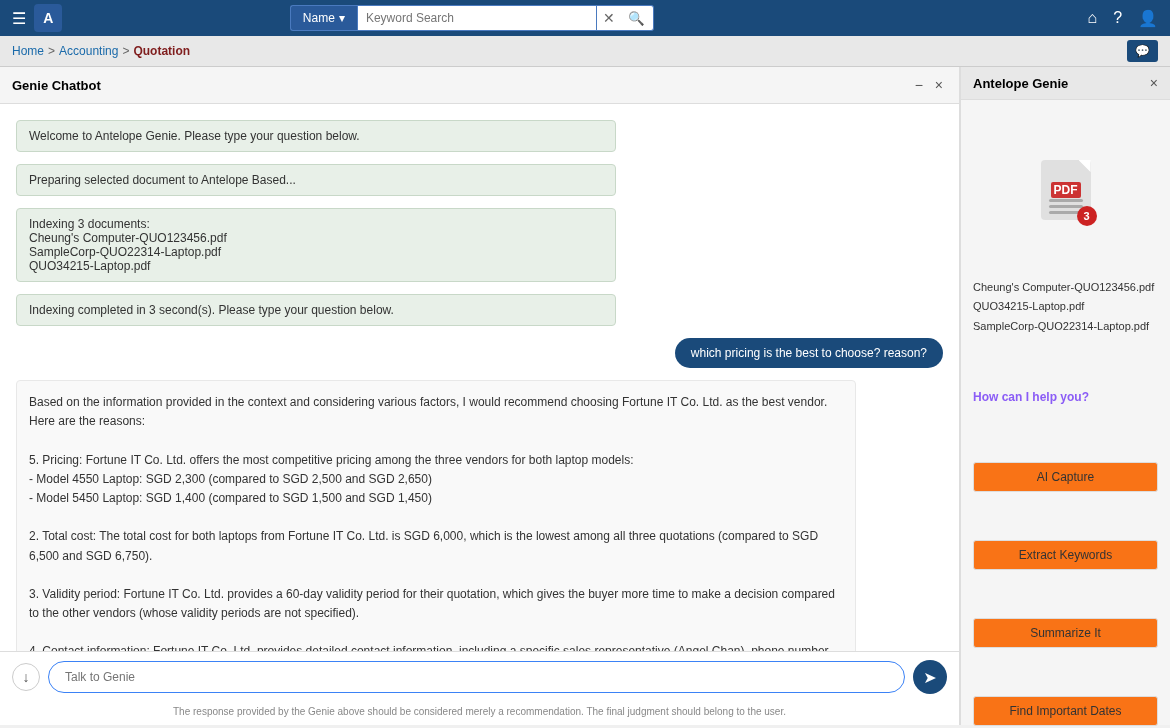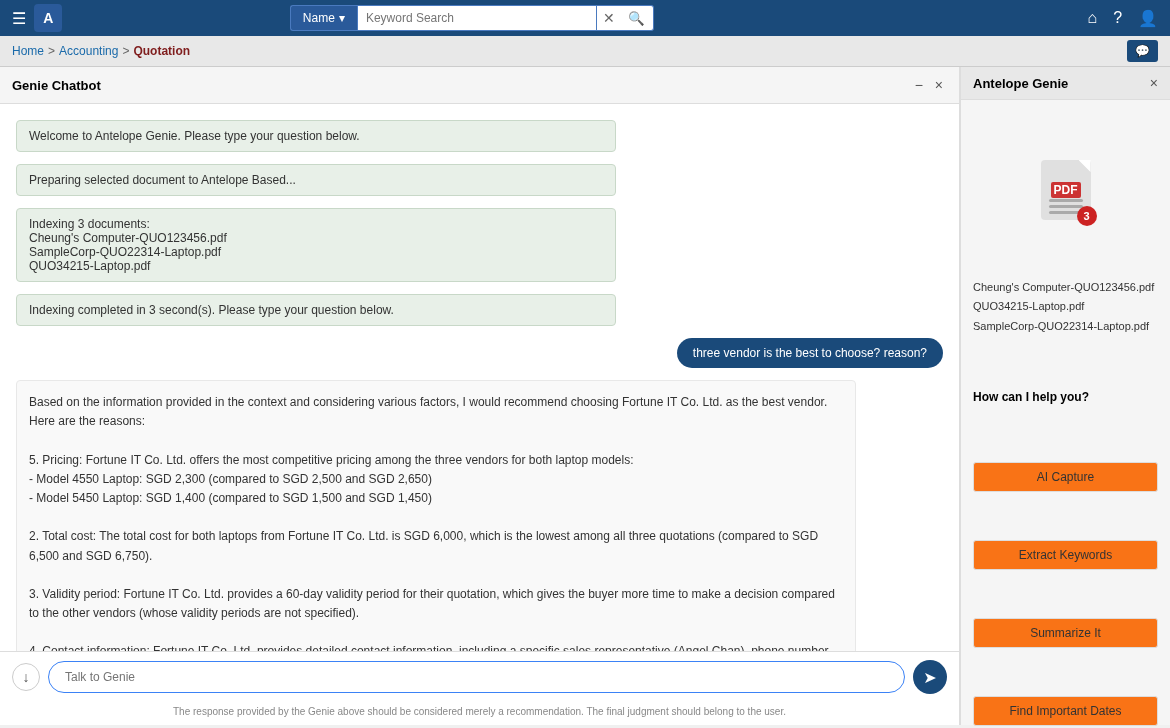--- a/index.html
+++ b/index.html
@@ -330,21 +330,21 @@
       display: flex;
       flex-direction: column;
       gap: 4px;
     }
     .genie-file-item { line-height: 1.4; }
 
     .genie-help-text {
       padding: 12px;
       font-size: 12px;
       font-weight: bold;
-      color: #000000;
+      color: #8b5cf6;
     }
 
     .genie-action-btn {
       margin: 2px 12px;
       background: #f97316;
       border: 1px solid #ddd;
       border-radius: 3px;
       padding: 7px 12px;
       font-size: 12px;
       text-align: center;
@@ -428,21 +428,21 @@
         <div>Cheung's Computer-QUO123456.pdf</div>
         <div>SampleCorp-QUO22314-Laptop.pdf</div>
         <div>QUO34215-Laptop.pdf</div>
       </div>
 
       <div class="msg-system">
         <span>Indexing completed in 3 second(s). Please type your question below.</span>
       </div>
 
       <div class="msg-user">
-        <span>three vendor is the best to choose? reason?</span>
+        <span>which pricing is the best to choose? reason?</span>
       </div>
 
       <div class="msg-ai">
         <p>Based on the information provided in the context and considering various factors, I would recommend choosing Fortune IT Co. Ltd. as the best vendor. Here are the reasons:</p>
         <br>
         <p>5. Pricing: Fortune IT Co. Ltd. offers the most competitive pricing among the three vendors for both laptop models:</p>
         <p>- Model 4550 Laptop: SGD 2,300 (compared to SGD 2,500 and SGD 2,650)</p>
         <p>- Model 5450 Laptop: SGD 1,400 (compared to SGD 1,500 and SGD 1,450)</p>
         <br>
         <p>2. Total cost: The total cost for both laptops from Fortune IT Co. Ltd. is SGD 6,000, which is the lowest among all three quotations (compared to SGD 6,500 and SGD 6,750).</p>

